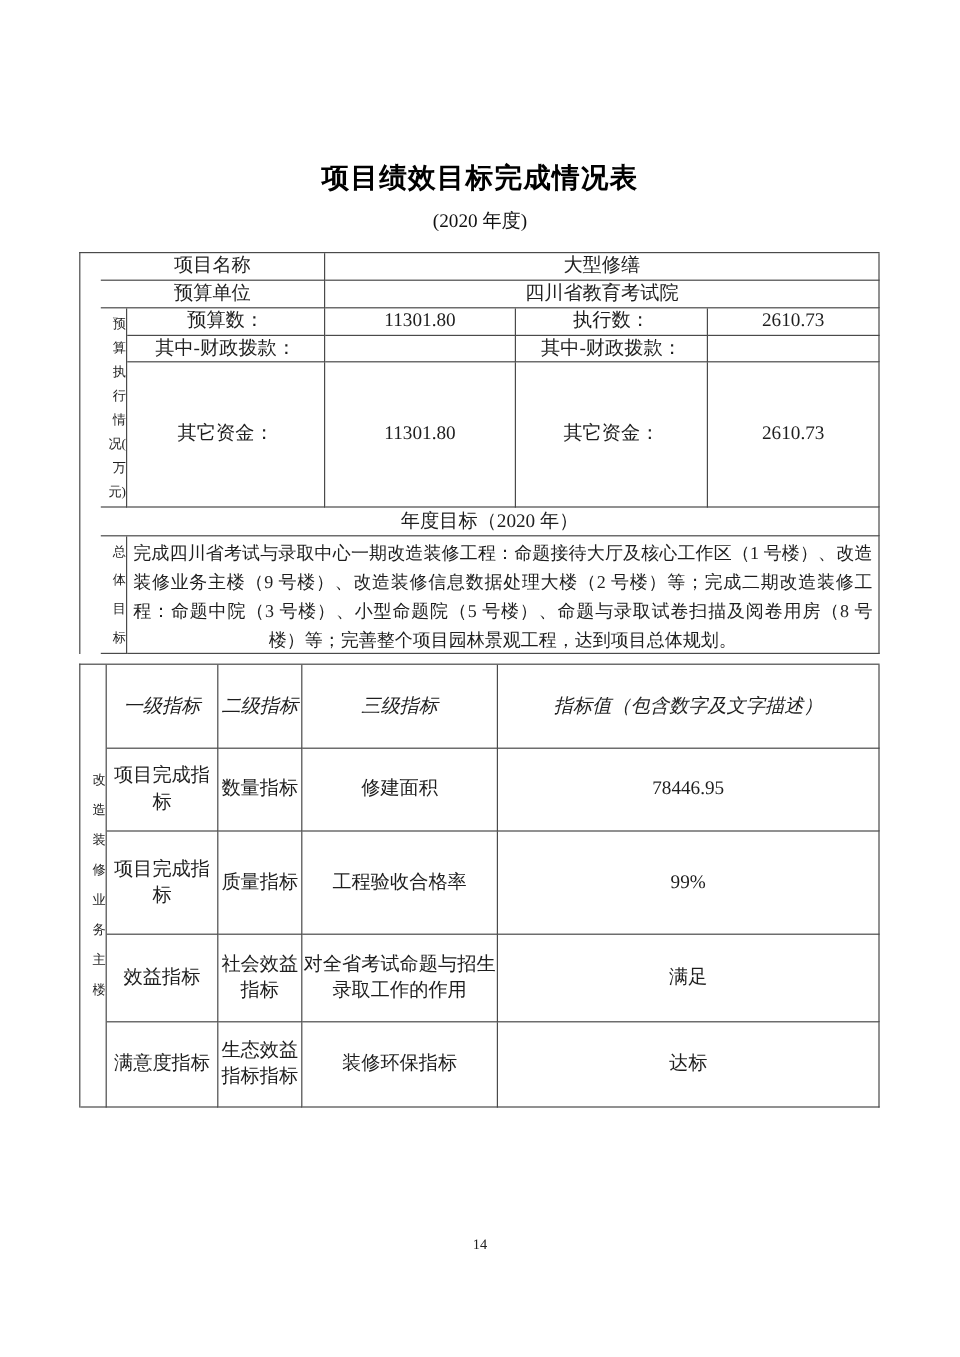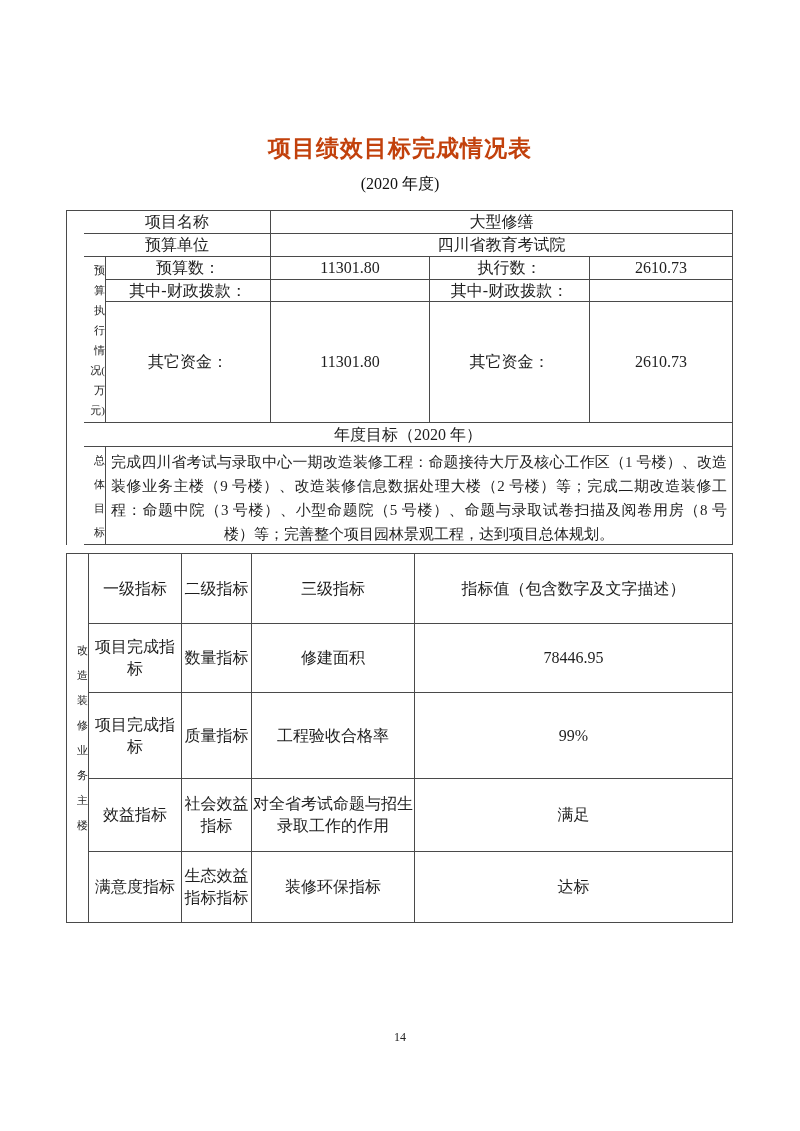--- a/index.html
+++ b/index.html
@@ -10,21 +10,21 @@
   .page{
     position:relative;
     width:800px;height:1131px;
     background:#ffffff;
     font-family:"Liberation Serif","DejaVu Serif",serif;
     color:var(--txt);
     overflow:hidden;
   }
   .doc-title{
     position:absolute;top:133px;left:0;width:100%;
-    text-align:center;font-size:23px;font-weight:bold;color:#c2410c;
+    text-align:center;font-size:23px;font-weight:bold;color:#000000;
     letter-spacing:1px;
   }
   .doc-subtitle{
     position:absolute;top:174px;left:0;width:100%;
     text-align:center;font-size:16px;color:#111;
   }
   .tbl{
     position:absolute;left:66px;width:667px;
     border-top:1px solid var(--bc);
     border-left:1px solid var(--bc);
@@ -77,21 +77,21 @@
   .w93{width:93px;flex:0 0 93px;}
   .w70{width:70px;flex:0 0 70px;}
   .w163{width:163px;flex:0 0 163px;}
   
   .h23{height:23px;}
   .h22{height:22px;text-align:center;}
   .h121{height:121px;}
   .h24{height:24px;}
   .h98{height:98px;}
   .h166{height:166px;}
-  .h70{height:70px;}
+  .h70{height:70px;font-style:italic;}
   .h69{height:69px;}
   .h86{height:86px;}
   .h73{height:73px;}
   .h71{height:71px;}
   .h369{height:369px;}
 </style>
 </head>
 <body>
 
 <div class="page">

